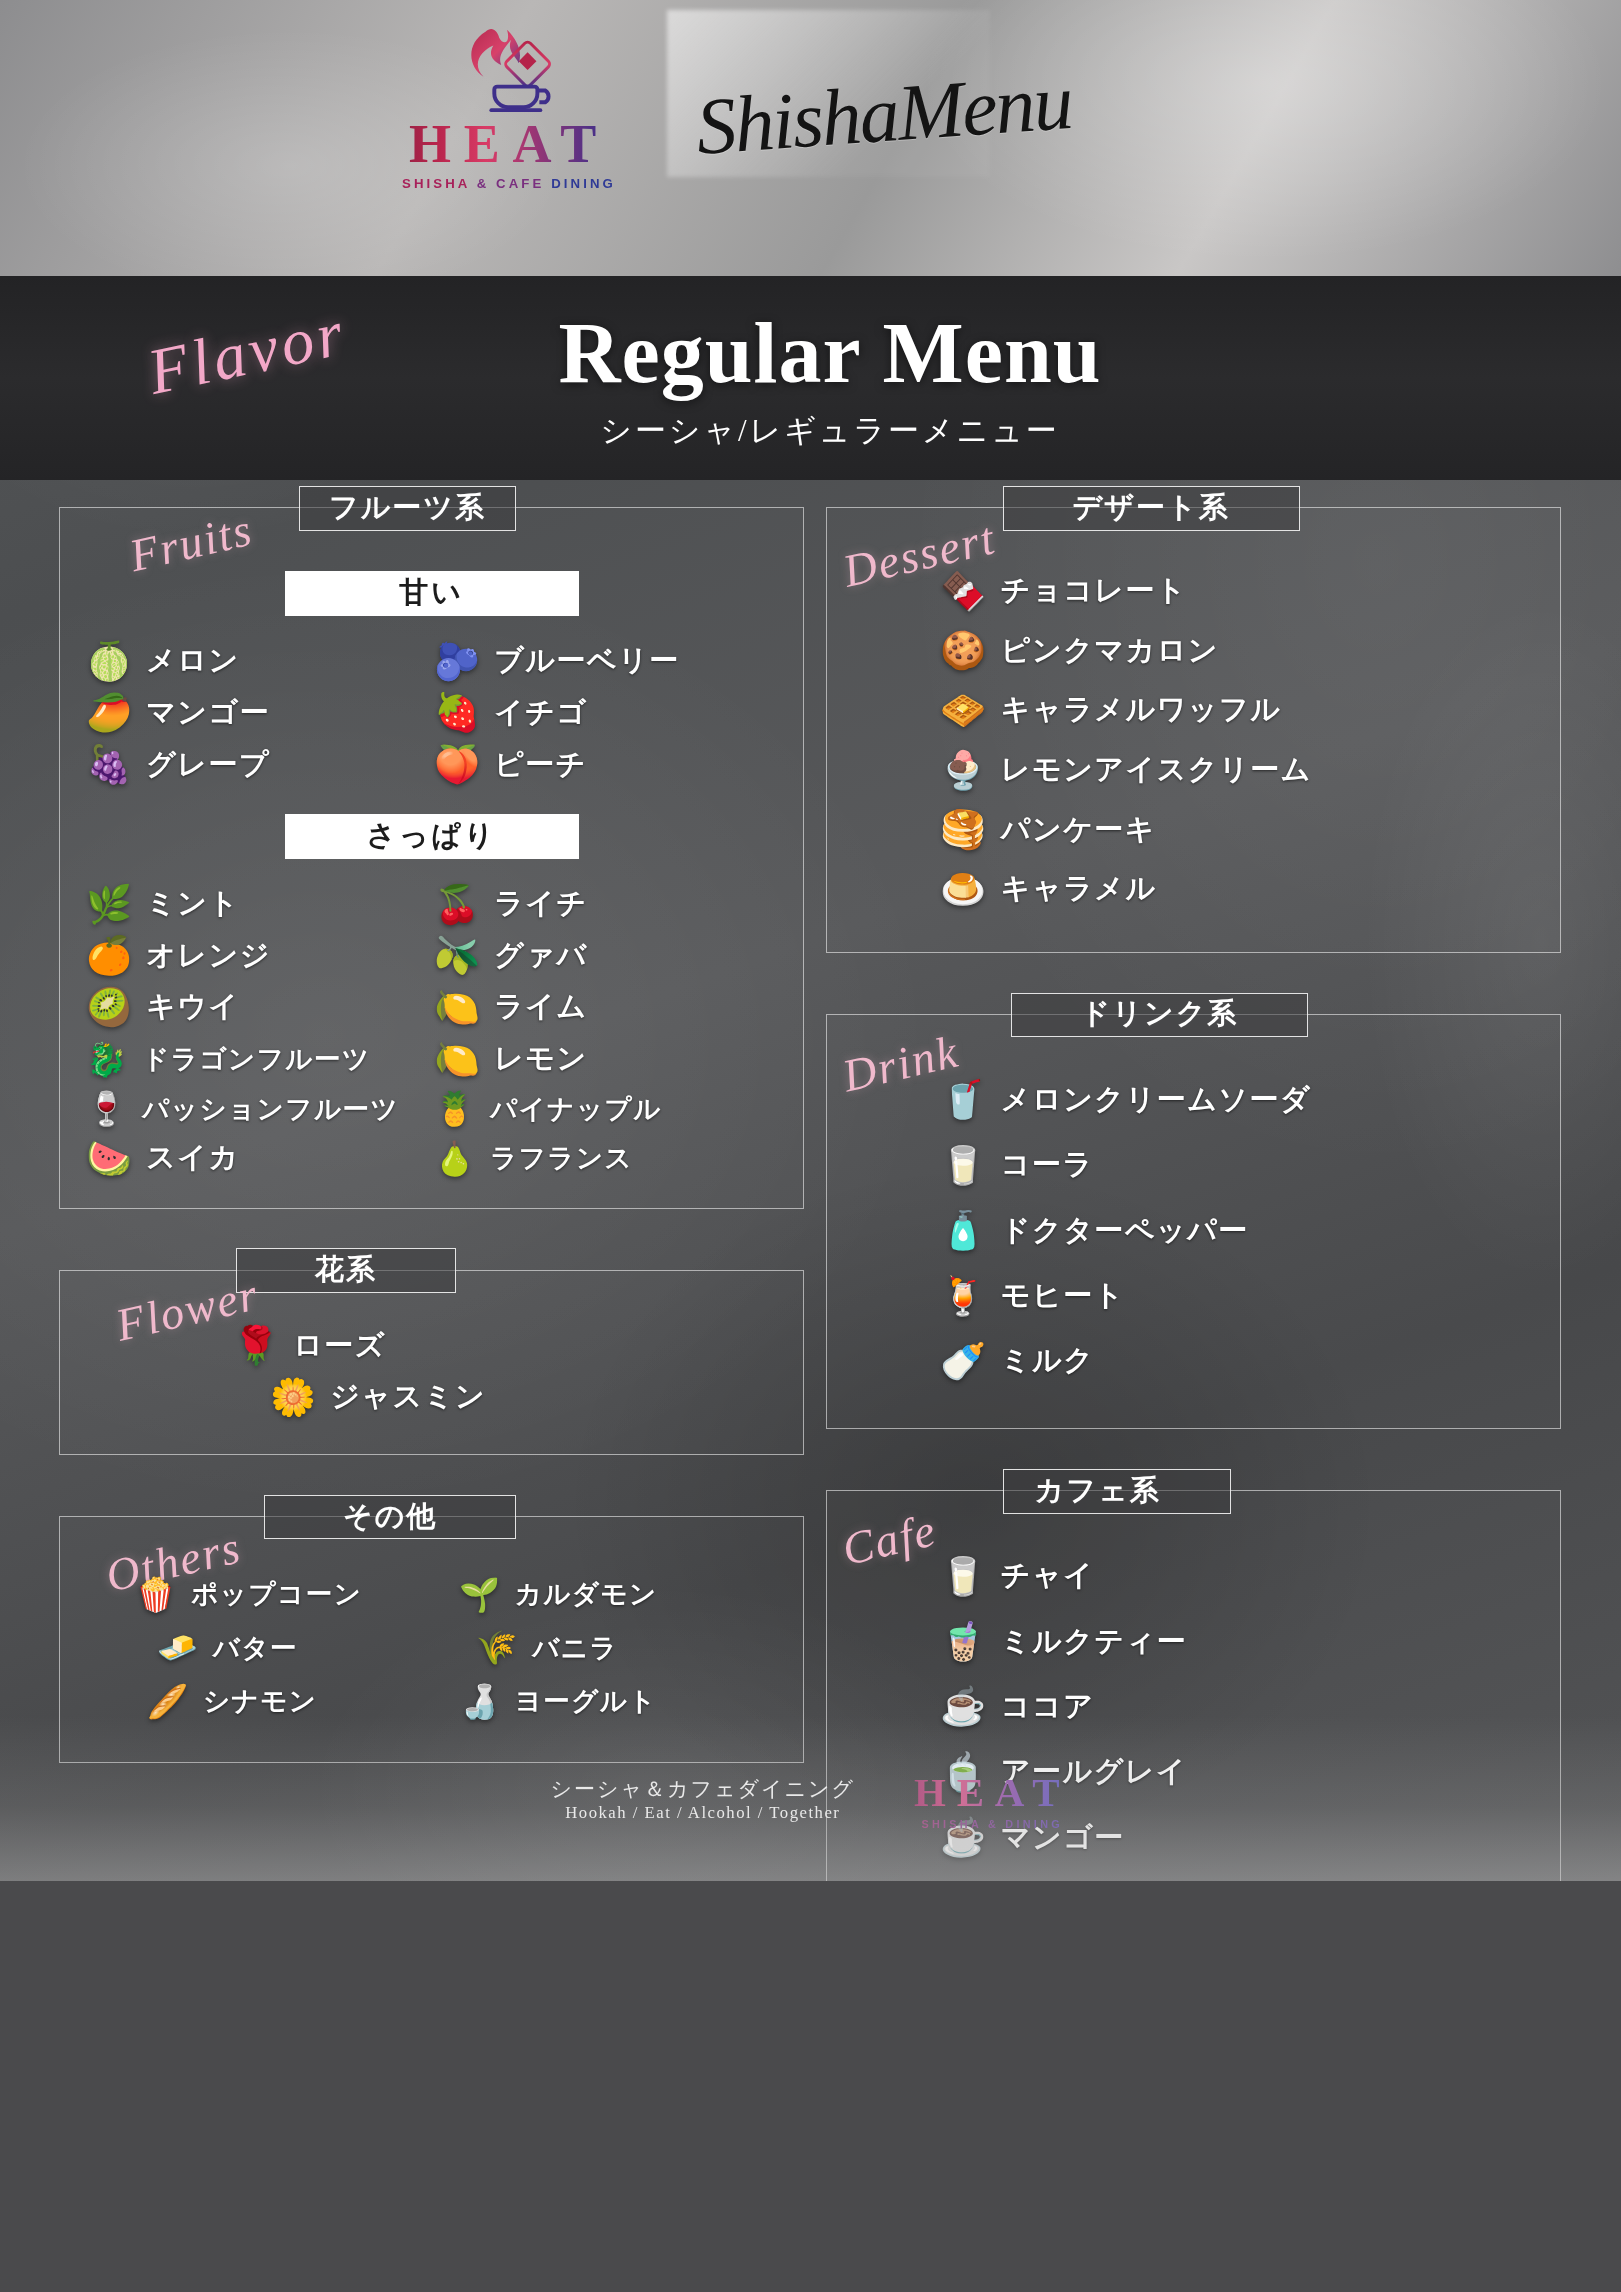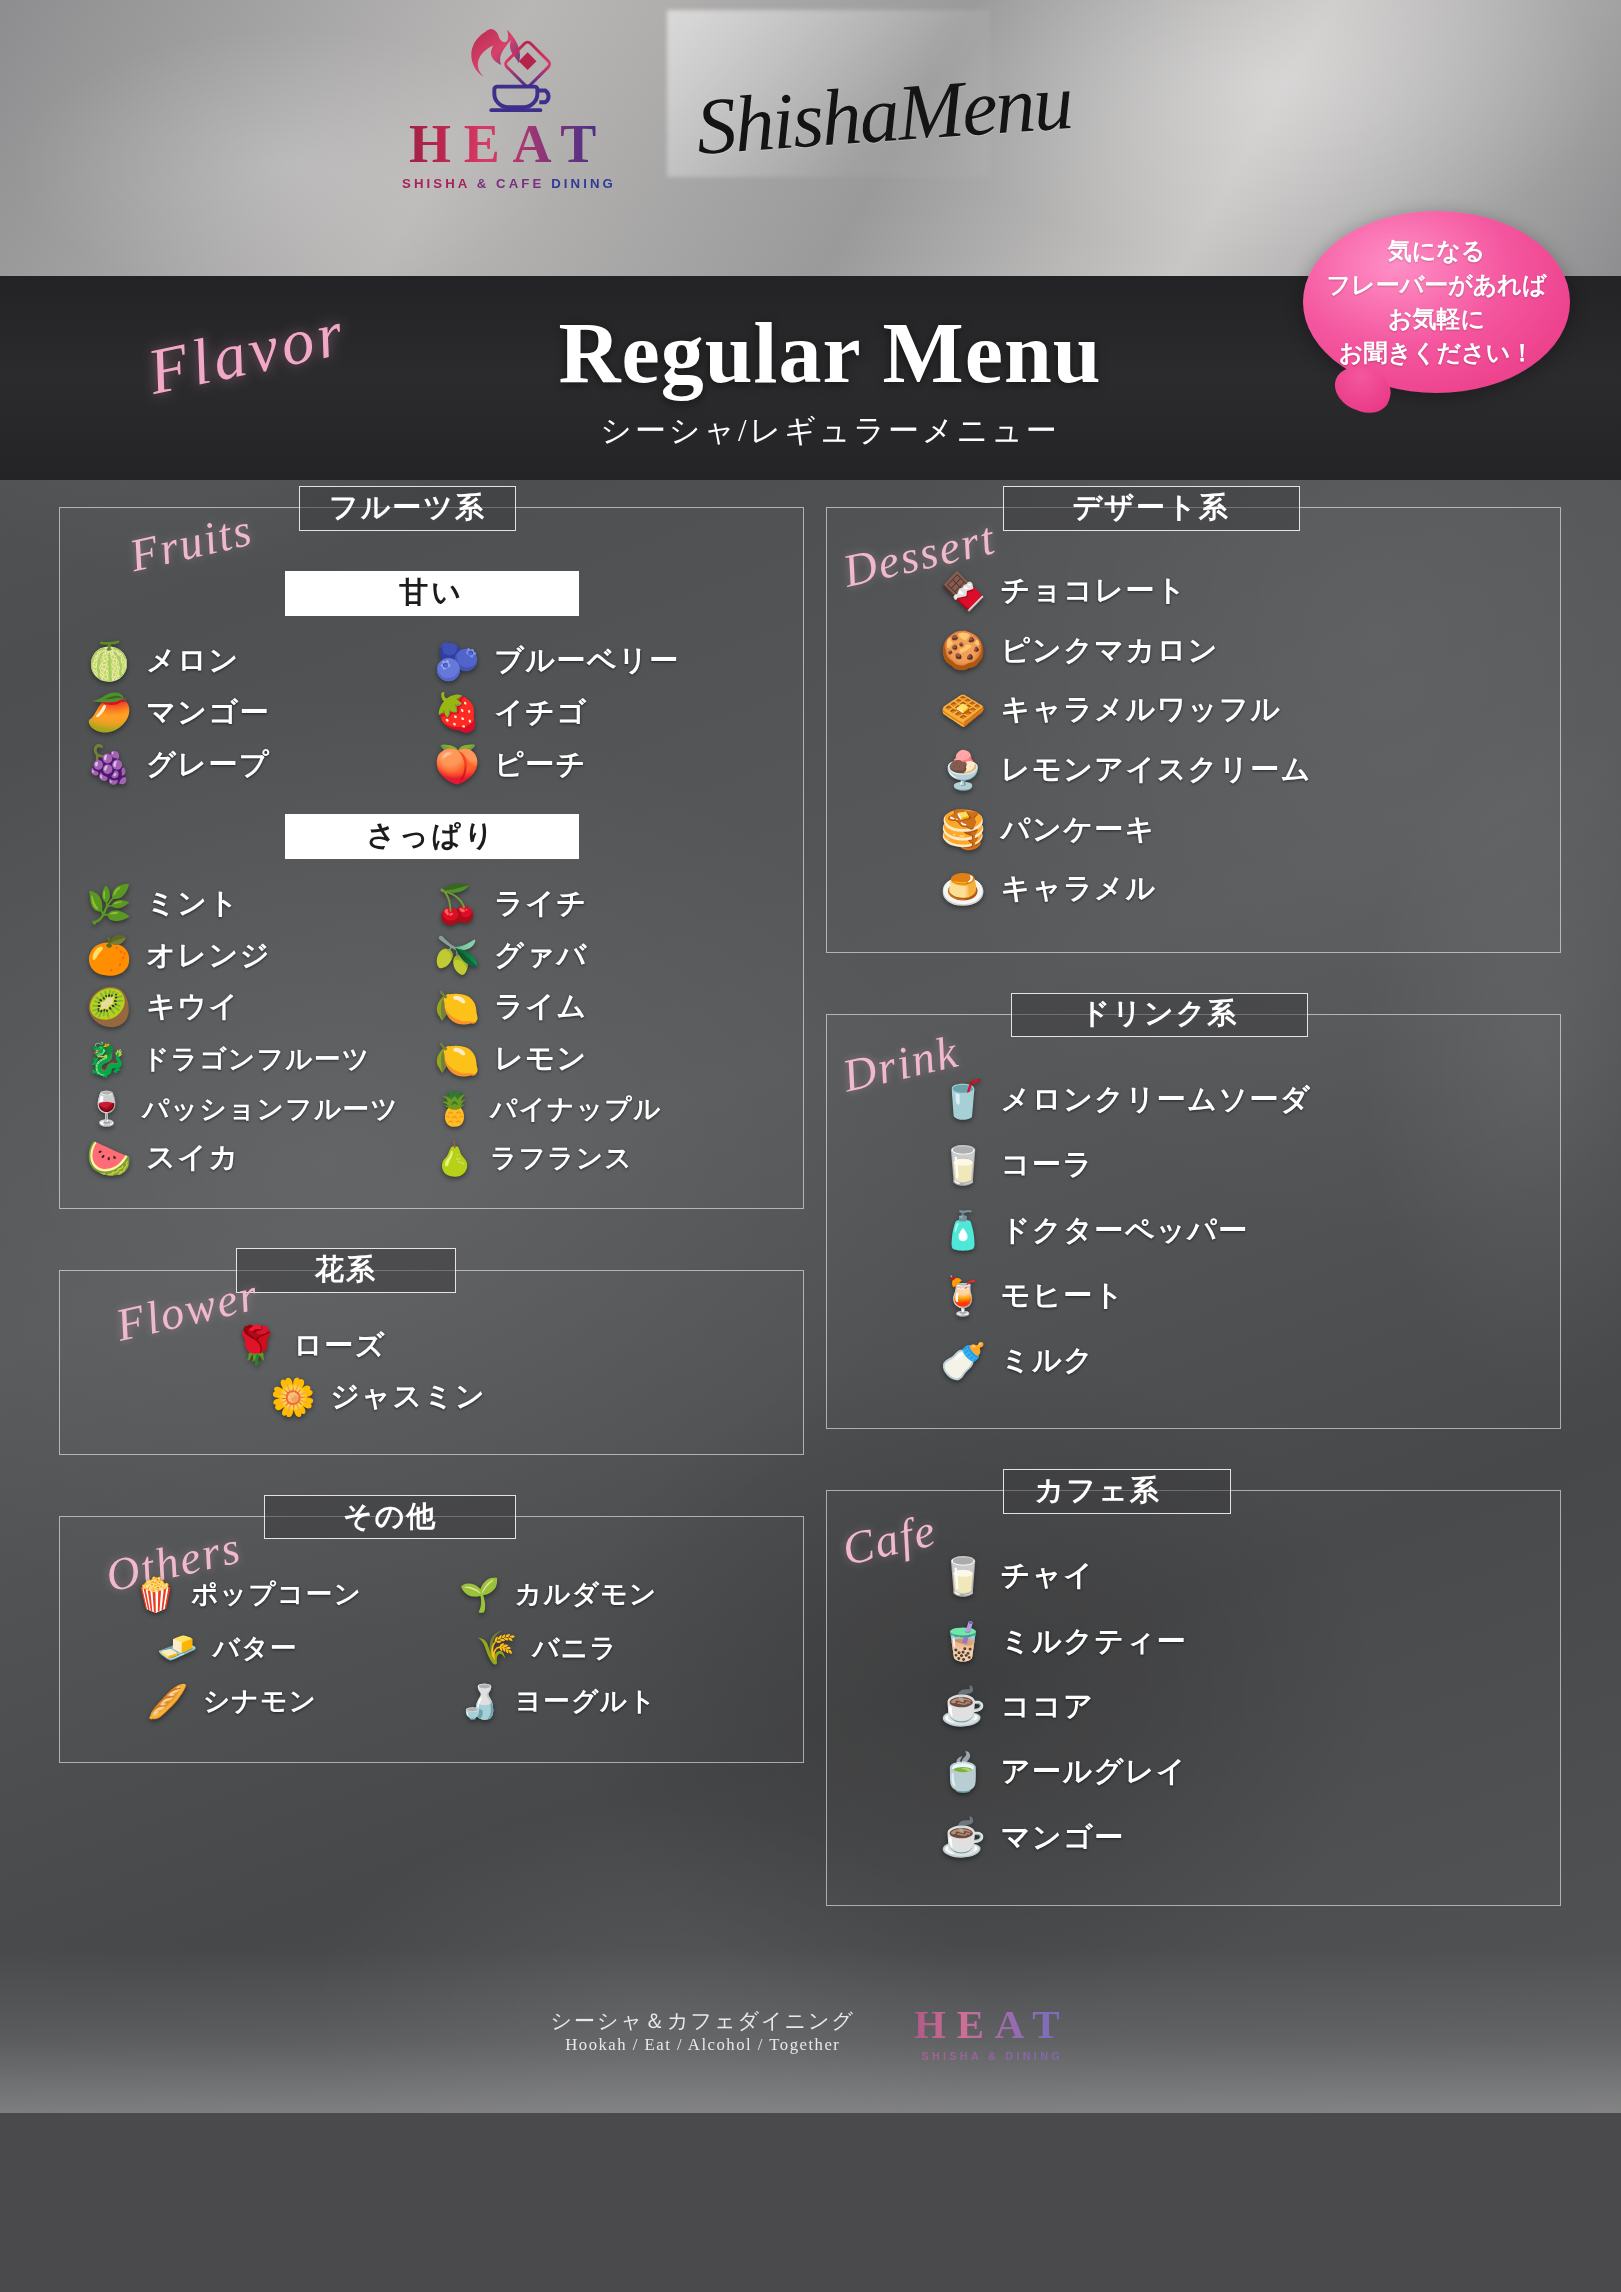--- a/index.html
+++ b/index.html
@@ -4,21 +4,21 @@
 <style>
   * { box-sizing: border-box; margin: 0; padding: 0; }
   html, body {
     width: 1621px; height: 2293px;
     font-family: "Liberation Sans", sans-serif;
     background: #4a4a4c;
     overflow: hidden;
   }
   #page {
     position: relative;
-    width: 1621px; height: 2113px;
+    width: 1621px; height: 1881px;
     background:
       radial-gradient(ellipse 882px 686px at 20% 55%, rgba(255,255,255,0.07), rgba(255,255,255,0) 70%),
       radial-gradient(ellipse 686px 882px at 85% 30%, rgba(255,255,255,0.06), rgba(255,255,255,0) 70%),
       radial-gradient(ellipse 588px 490px at 60% 80%, rgba(0,0,0,0.18), rgba(0,0,0,0) 70%),
       linear-gradient(160deg, #585a5c 0%, #4c4e50 25%, #57585a 50%, #47484a 75%, #535456 100%);
     overflow: hidden;
   }
   
   #page::before {
     content:"";
@@ -275,23 +275,20 @@
         <span class="p3">DINING</span>
       </div>
     </div>
     <div class="shisha-menu-script">ShishaMenu</div>
   </div>
 
   <div class="titlebar">
     <div class="flavor-script">Flavor</div>
     <div class="maintitle">Regular Menu</div>
     <div class="subtitle">シーシャ/レギュラーメニュー</div>
-    <div class="bubble">
-      <div class="bubble-text">気になる<br>フレーバーがあれば<br>お気軽に<br>お聞きください！</div>
-    </div>
   </div>
 
   <div class="content">
 
     <div class="col left">
 
       <div class="section" style="padding: 45px 25.5px 25.5px 25.5px;">
         <div class="sec-head" style="left: 239px;">
           <div class="sec-title">フルーツ系</div>
         </div>

